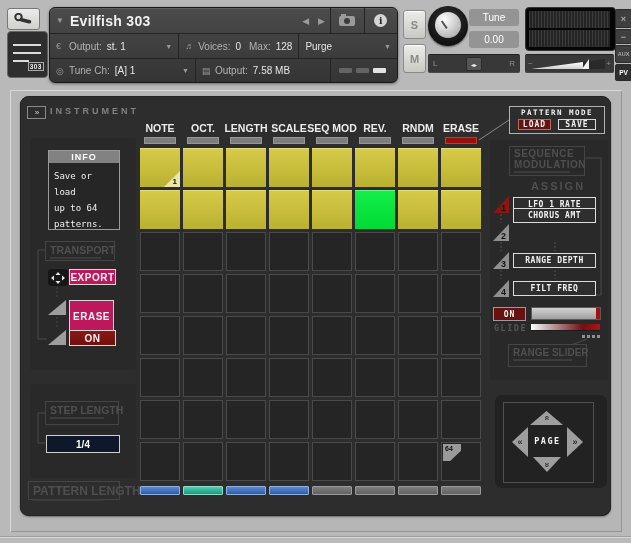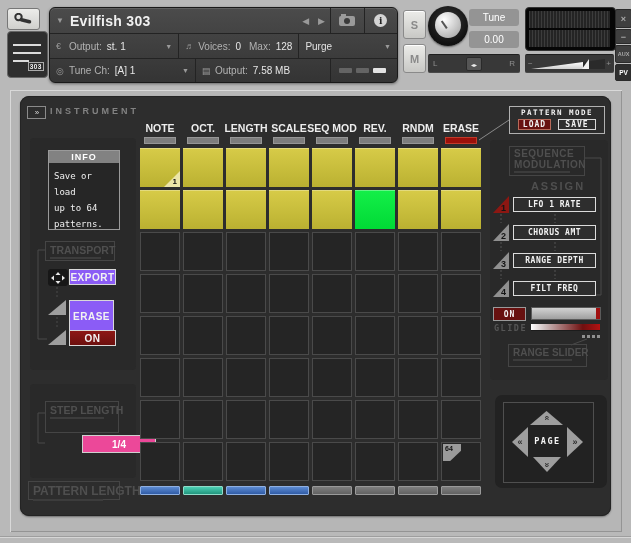--- a/index.html
+++ b/index.html
@@ -109,25 +109,25 @@
   .infohdr{height:12px;background:#828282;color:#fff;font-size:9px;font-weight:bold;letter-spacing:1px;
     display:flex;align-items:center;justify-content:center;}
   .infotxt{padding:5px 5px;color:#f0f0f0;font-family:"DejaVu Sans Mono",monospace;font-size:9px;line-height:16px;}
   .dimbox{position:absolute;border:1px solid #454545;box-sizing:border-box;padding:2px 4px;}
   .dimtitle{color:#4f4f4f;font-weight:bold;font-size:10.5px;white-space:nowrap;}
   .microline{height:2px;background:#3c3c3c;margin-top:1px;width:85%;}
   .tr-icon-move{position:absolute;left:28px;width:20px;height:17px;background:#171717;border-radius:3px;
     display:flex;align-items:center;justify-content:center;}
   .tr-icon-tri{position:absolute;left:28px;width:18px;height:15px;background:#9e9e9e;
     clip-path:polygon(0 100%,100% 0,100% 100%);}
-  .panelbtn{position:absolute;background:#8b5cf6;border:1px solid #d8d8d8;color:#f2f2f2;font-weight:bold;font-size:10px;
+  .panelbtn{position:absolute;background:#be185d;border:1px solid #d8d8d8;color:#f2f2f2;font-weight:bold;font-size:10px;
     display:flex;align-items:center;justify-content:center;letter-spacing:.5px;box-sizing:border-box;}
   .panelbtn.red{background:linear-gradient(#8d1815,#6d100e);}
-  .valuebox{position:absolute;left:26px;top:339px;width:72px;height:16px;background:#ec4899;border:1px solid #cfcfcf;
-    color:#fff;font-weight:bold;font-size:10px;display:flex;align-items:center;justify-content:center;margin-left:36px;}
+  .valuebox{position:absolute;left:26px;top:339px;width:72px;height:16px;background:#0f172a;border:1px solid #cfcfcf;
+    color:#fff;font-weight:bold;font-size:10px;display:flex;align-items:center;justify-content:center;}
 
   
   .pmode{position:absolute;left:489px;top:10px;width:96px;height:28px;border:1px solid #b2b2b2;box-sizing:border-box;}
   .pmode-title{color:#f2f2f2;font-family:"DejaVu Sans Mono",monospace;font-weight:bold;font-size:7.5px;
     letter-spacing:1.5px;text-align:center;margin-top:1px;white-space:nowrap;}
   .pmode-btns{display:flex;justify-content:center;gap:7px;margin-top:2px;}
   .lcdbtn{font-family:"DejaVu Sans Mono",monospace;font-weight:bold;font-size:8px;letter-spacing:1px;color:#f0f0f0;
     border:1px solid #d8d8d8;background:#2e2e2e;height:11px;display:flex;align-items:center;justify-content:center;box-sizing:border-box;}
   .lcdbtn.red{background:#671110;border-color:#b86a5a;}
   .seqmodbox{position:absolute;left:489px;top:50px;width:76px;height:30px;}
@@ -323,21 +323,21 @@
     </svg>
   </div>
   <div class="panelbtn" style="left:49px;top:173px;width:47px;height:16px;">EXPORT</div>
 
   <div class="tr-icon-tri" style="top:204px;"></div>
   <div class="panelbtn" style="left:49px;top:204px;width:45px;height:32px;">ERASE</div>
 
   <div class="tr-icon-tri" style="top:234px;"></div>
   <div class="panelbtn red" style="left:49px;top:234px;width:47px;height:16px;">ON</div>
 
-  <div class="dimbox" style="left:25px;top:305px;width:74px;height:32px;">
+  <div class="dimbox" style="left:25px;top:305px;width:74px;height:24px;">
     <div class="dimtitle">STEP LENGTH</div>
     <div class="microline"></div>
   </div>
   <div class="valuebox">1/4</div>
 
   <div class="dimbox" style="left:8px;top:385px;width:92px;height:19px;">
     <div class="dimtitle" style="font-size:12px;">PATTERN LENGTH</div>
     <div class="microline"></div>
   </div>
 
@@ -481,18 +481,18 @@
     <div class="pbar pbar-teal" style="left: 163px;"></div>
     <div class="pbar pbar-blue" style="left: 206px;"></div>
     <div class="pbar pbar-blue" style="left: 249px;"></div>
     <div class="pbar pbar-gray" style="left: 292px;"></div>
     <div class="pbar pbar-gray" style="left: 335px;"></div>
     <div class="pbar pbar-gray" style="left: 378px;"></div>
     <div class="pbar pbar-gray" style="left: 421px;"></div>
     <div class="slot-tab slot-tab-active" style="left: 473px; top: 100px;">1</div>
     <div class="slot-field" style="left: 493px; top: 101px;">LFO 1 RATE</div>
     <div class="slot-tab" style="left: 473px; top: 128px;">2</div>
-    <div class="slot-field" style="left: 493px; top: 129px;">CHORUS AMT</div>
+    <div class="slot-field" style="left: 493px; top: 112px;">CHORUS AMT</div>
     <div class="slot-tab" style="left: 473px; top: 156px;">3</div>
     <div class="slot-field" style="left: 493px; top: 157px;">RANGE DEPTH</div>
     <div class="slot-tab" style="left: 473px; top: 184px;">4</div>
     <div class="slot-field" style="left: 493px; top: 185px;">FILT FREQ</div>
   </div>
 
 </body></html>

